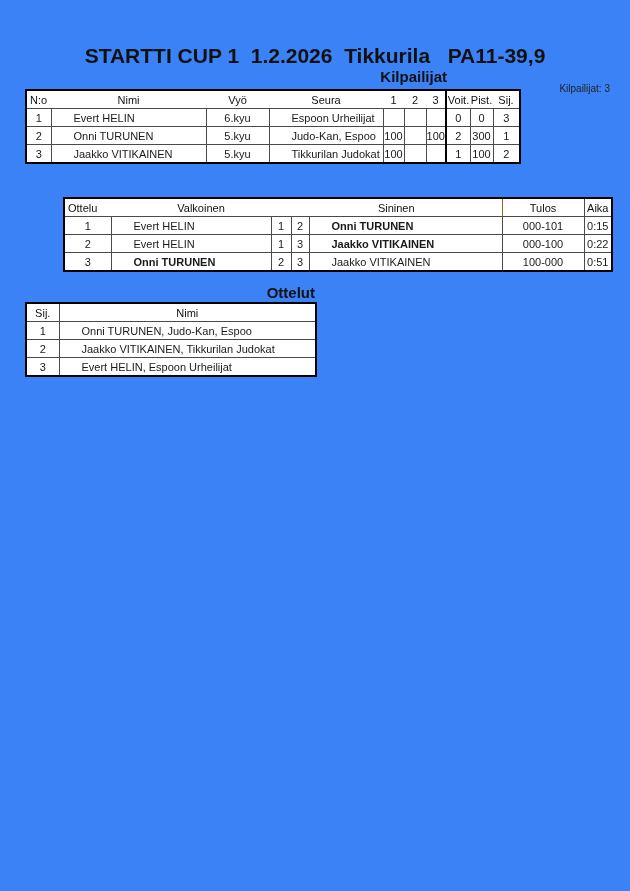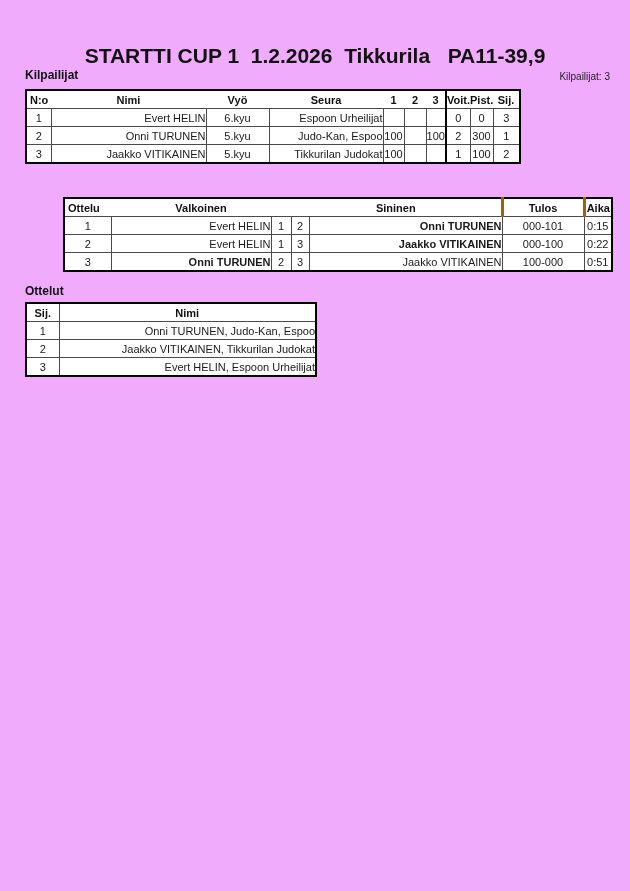--- a/index.html
+++ b/index.html
@@ -1,46 +1,46 @@
 <!DOCTYPE html>
 <html><head>
 <meta charset="utf-8">
 <style>
   html, body { margin: 0; padding: 0; background: #ffffff; }
   #page {
     position: relative;
     width: 630px;
     height: 891px;
-    background: #f0abfc;
+    background: #3b82f6;
     font-family: "Liberation Sans", sans-serif;
     color: #000000;
     overflow: hidden;
   }
   #main-title {
     position: absolute;
     top: 44px; left: 0; right: 0;
     text-align: center;
     font-size: 21px;
     font-weight: bold;
     white-space: pre;
     color: #111111;
   }
   .section-title {
     position: absolute;
-    text-align: left;
-    font-size: 12px;
+    text-align: right;
+    font-size: 15px;
     font-weight: bold;
     color: #111111;
   }
   #competitors-title { top: 68px; left: 25px; width: 422px; }
   #matches-title     { top: 178px; left: 25px; width: 548px; }
   #results-title     { top: 284px; left: 25px; width: 290px; }
   #competitors-count {
     position: absolute;
-    top: 71px; right: 20px;
+    top: 83px; right: 20px;
     font-size: 10px;
     color: #222222;
   }
   table {
     position: absolute;
     border-collapse: collapse;
     table-layout: fixed;
     background: #ffffff;
     font-size: 11px;
     color: #1a1a1a;
@@ -49,34 +49,34 @@
   td, th {
     border: 1px solid #4a4a4a;
     height: 17px;
     padding: 0;
     text-align: center;
     vertical-align: middle;
     white-space: nowrap;
     overflow: hidden;
     font-weight: normal;
   }
-  th { font-weight: bold; color: #111111; }
-  .al { text-align: right; padding-left: 22px; }
+  th { font-weight: normal; color: #111111; }
+  .al { text-align: left; padding-left: 22px; }
   .hl { text-align: left; padding-left: 3px; }
   #competitors-table { top: 89px;  left: 25px; width: 494px; }
   #matches-table     { top: 197px; left: 25px; width: 548px; margin-left: 38px; }
   #results-table     { top: 302px; left: 25px; width: 290px; }
   
   #competitors-table thead th { border-left: none; border-right: none; }
   
   #competitors-table .thickL,
   #competitors-table thead th.thickL { border-left: 2px solid #000000; }
   
   #matches-table thead th.noLR { border-left: none; border-right: none; }
-  #matches-table thead th.solidLR { border-left: 3px solid #a16207; border-right: 1px solid #4a4a4a; text-align: center; }
+  #matches-table thead th.solidLR { border-left: 1px solid #a16207; border-right: 1px solid #4a4a4a; text-align: center; }
 </style>
 </head>
 <body>
 
 <div id="page">
 
   <div id="main-title">STARTTI CUP 1  1.2.2026  Tikkurila   PA11-39,9</div>
 
   <div id="competitors-title" class="section-title">Kilpailijat</div>
   <div id="competitors-count">Kilpailijat: 3</div>

